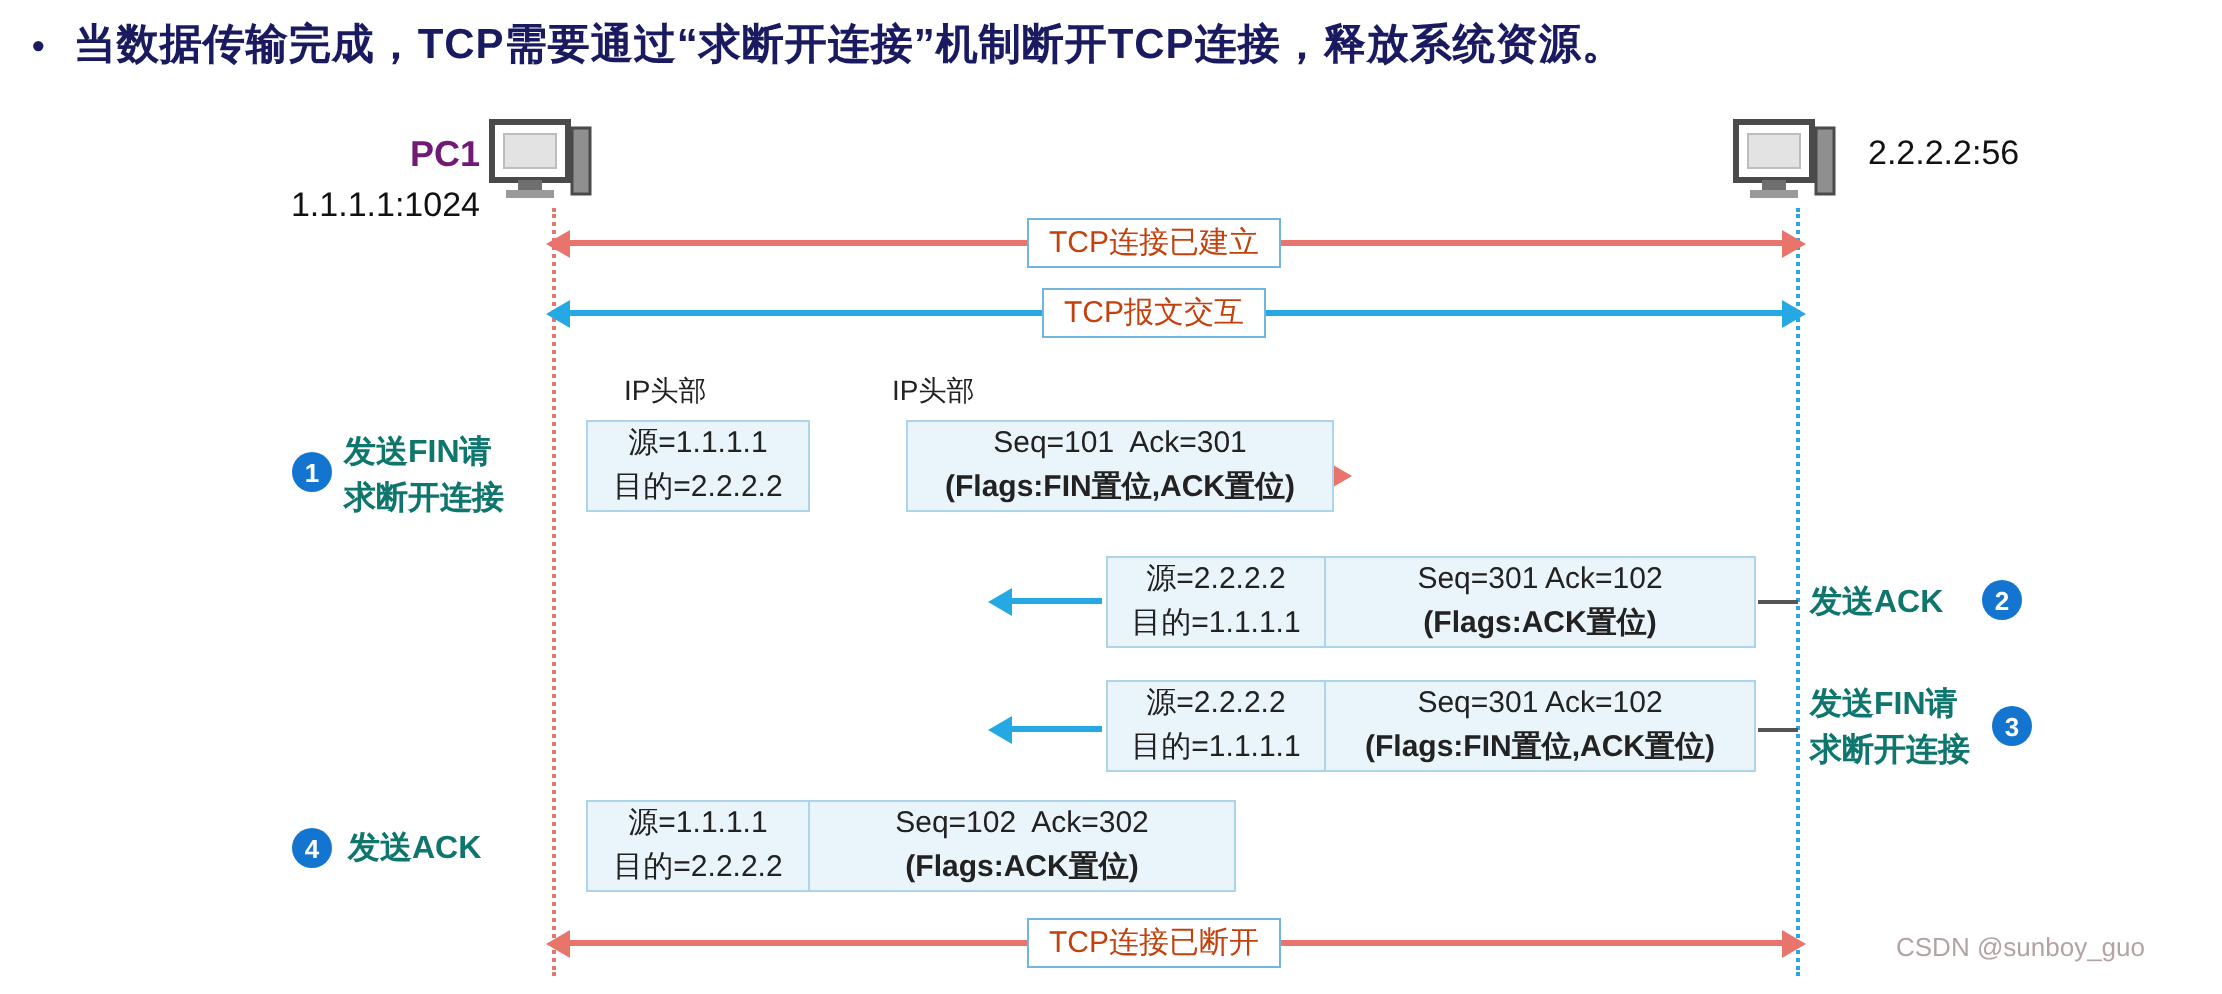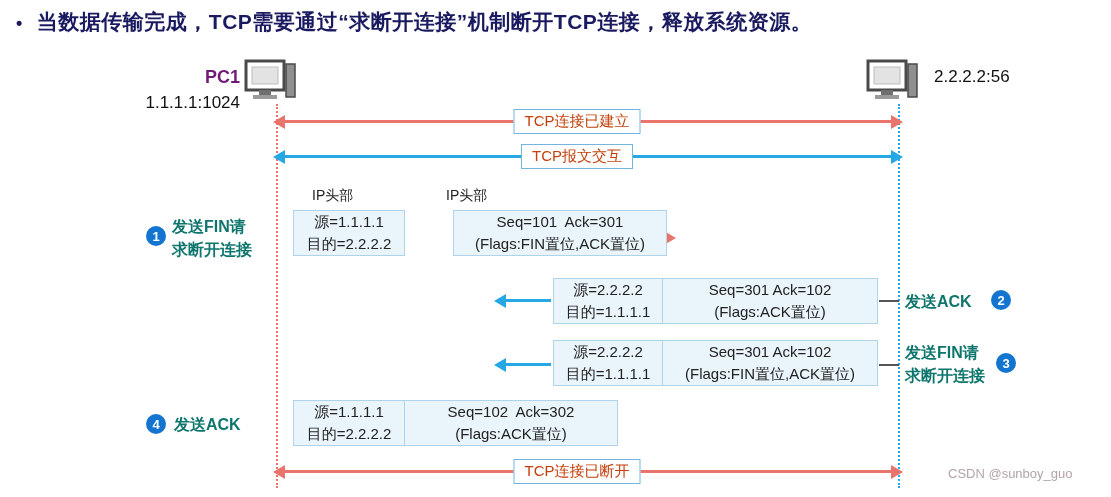--- a/index.html
+++ b/index.html
@@ -37,21 +37,21 @@
   }
   .colhdr{position:absolute;font-size:14px;color:#222;white-space:nowrap;}
   .pktbox{position:absolute;display:flex;z-index:2;}
   .pktcell{
     background:var(--box_bg);border:1px solid var(--box_border);
     display:flex;flex-direction:column;justify-content:center;align-items:center;
     font-size:15px;color:#222;line-height:22px;padding:0 6px;box-sizing:border-box;
   }
   .pktcell + .pktcell{margin-left:-1px;}
   .pktline{white-space:pre;}
-  .flags{font-weight:normal;}
+  .flags{font-weight:bold;}
   .stepnum{
     position:absolute;width:20px;height:20px;border-radius:50%;background:var(--badge);
     color:#fff;font-size:13px;font-weight:bold;display:flex;align-items:center;
     justify-content:center;line-height:1;
   }
   .steplabel{
     position:absolute;font-weight:bold;font-size:16px;color:#0f766e;line-height:23px;
     white-space:pre-line;
   }
   .tick{position:absolute;width:20px;height:2px;background:#555;}

